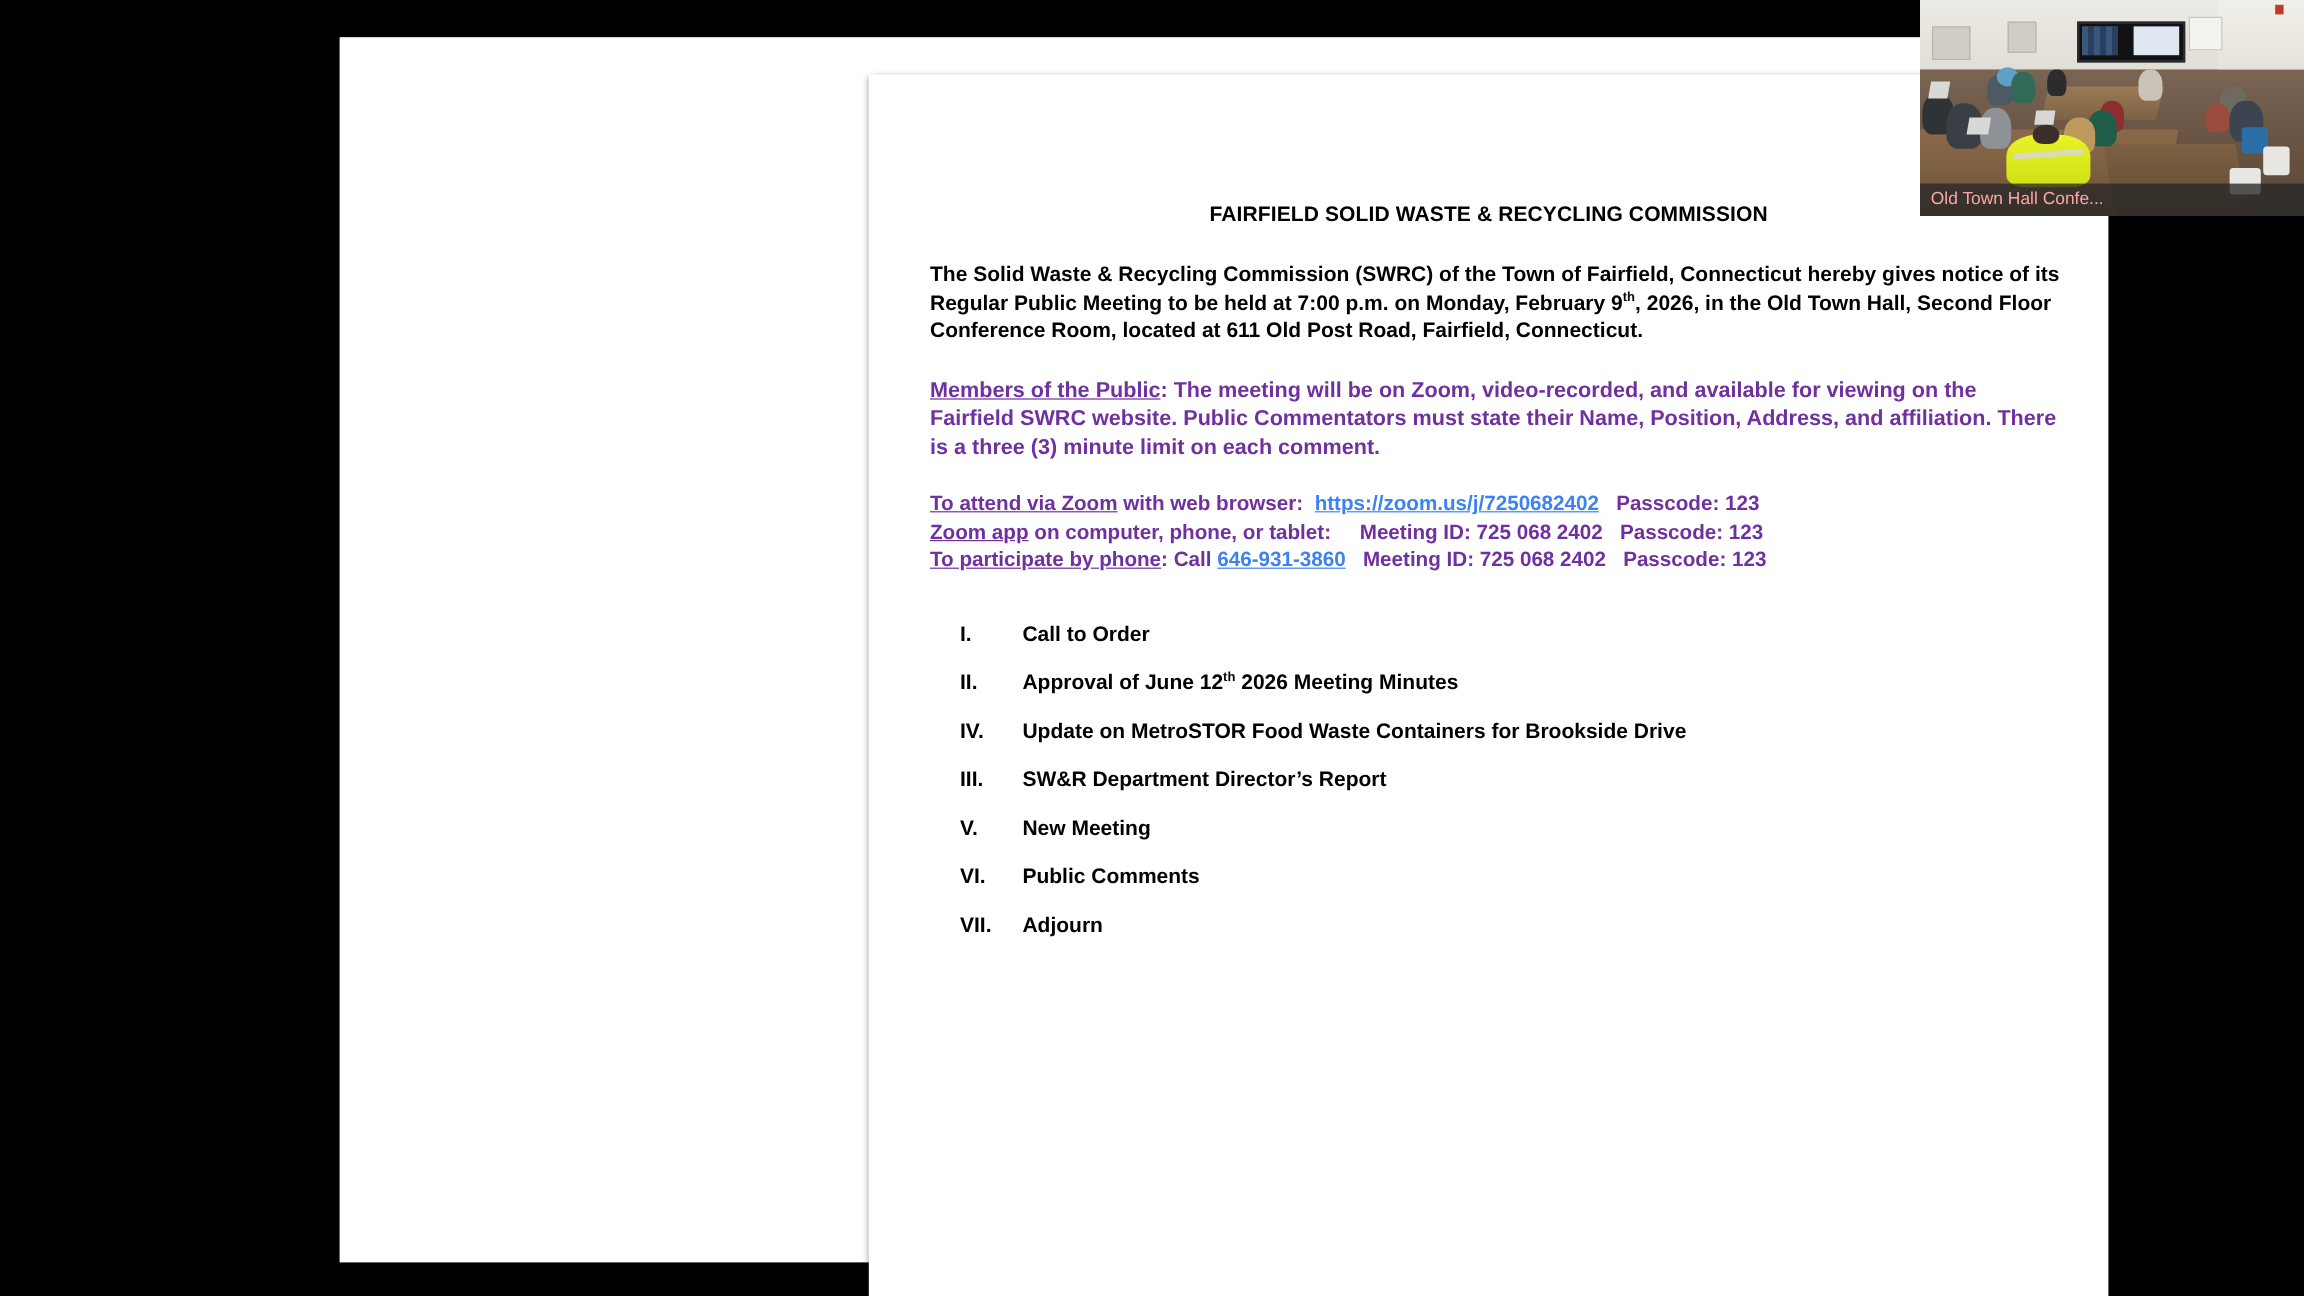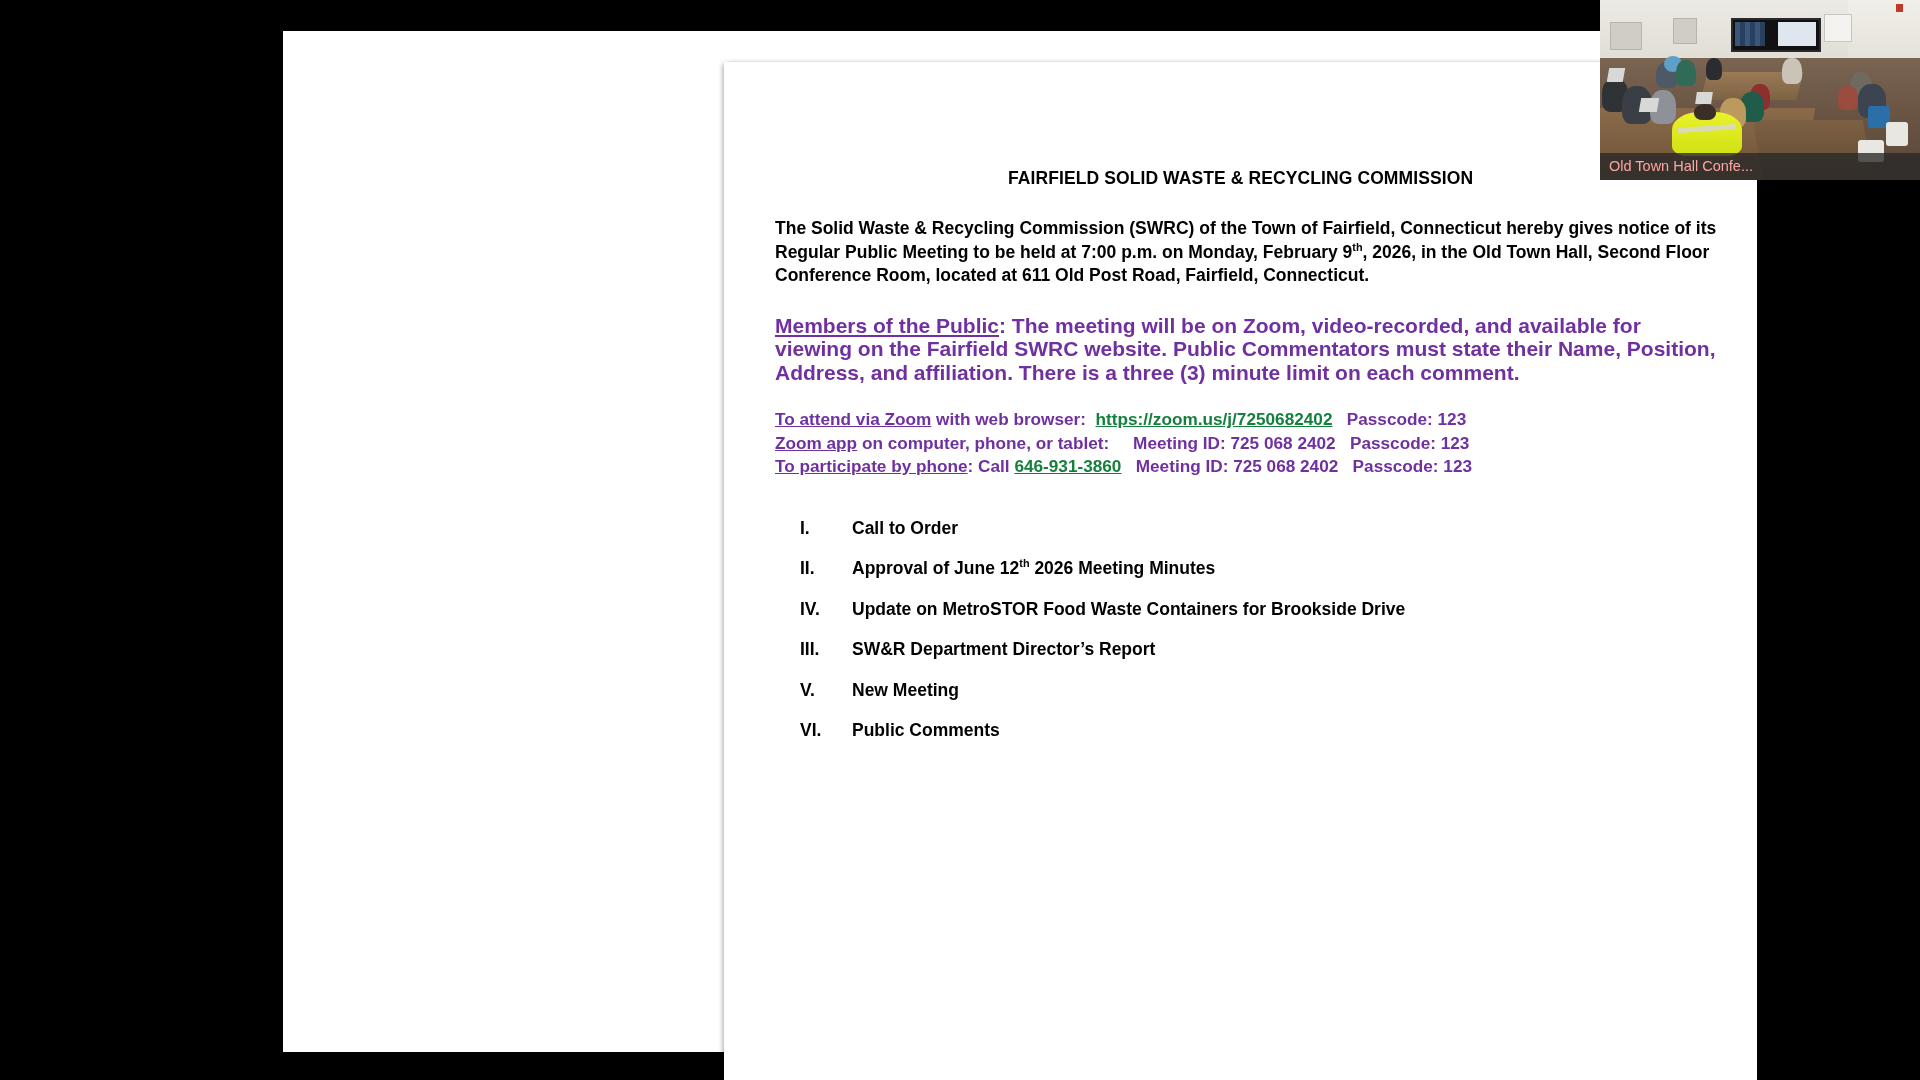--- a/index.html
+++ b/index.html
@@ -64,26 +64,26 @@
     font-weight:bold;
     line-height:23.5px;
     text-align:left;
   }
 
   .purple-block{
     margin-top:26px;
     margin-left:27px;
     margin-right:16px;
     color:#7030A0;
-    font-size:21px;
+    font-size:18px;
     font-weight:bold;
     line-height:23.5px;
   }
   .u{text-decoration:underline;}
-  .link{color:#15803d;text-decoration:underline;margin-top:12px;}
+  .link{color:#3b82f6;text-decoration:underline;margin-top:12px;}
 
   .zoom-block{
     margin-top:24px;
     margin-left:27px;
     color:#7030A0;
     font-size:17.2px;
     font-weight:bold;
     line-height:23.5px;
     white-space:pre;
   }
@@ -288,20 +288,24 @@
           <div class="agenda-row">
             <span class="agenda-num">V.</span>
             <span class="agenda-text">New Meeting</span>
           </div>
 
           <div class="agenda-row">
             <span class="agenda-num">VI.</span>
             <span class="agenda-text">Public Comments</span>
           </div>
 
+          <div class="agenda-row">
+            <span class="agenda-num">VII.</span>
+            <span class="agenda-text">Adjourn</span>
+          </div>
 
         </div>
 
       </div>
     </div>
   </div>
 
   <div id="video-thumb">
     <div class="room">
       <div class="wall"></div>

